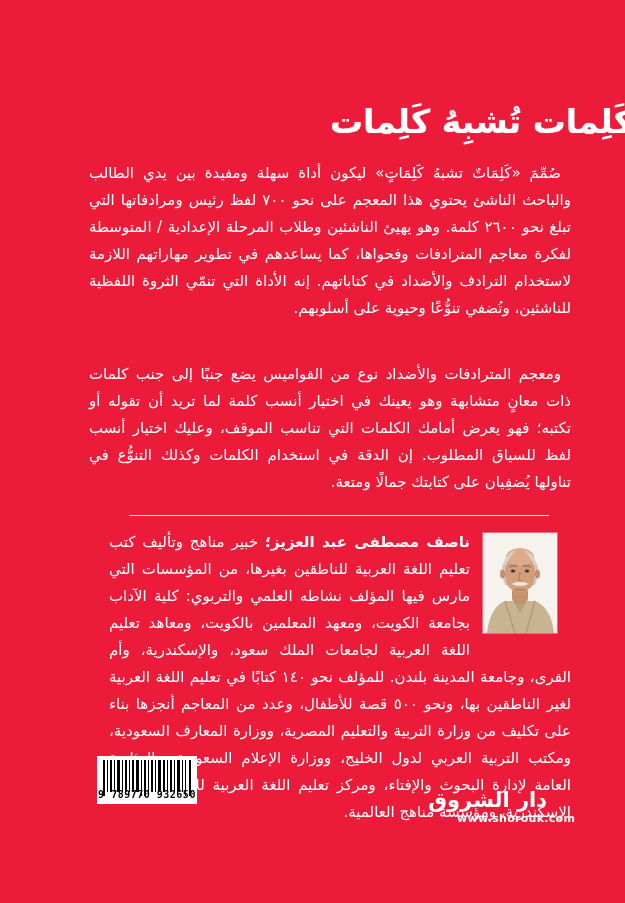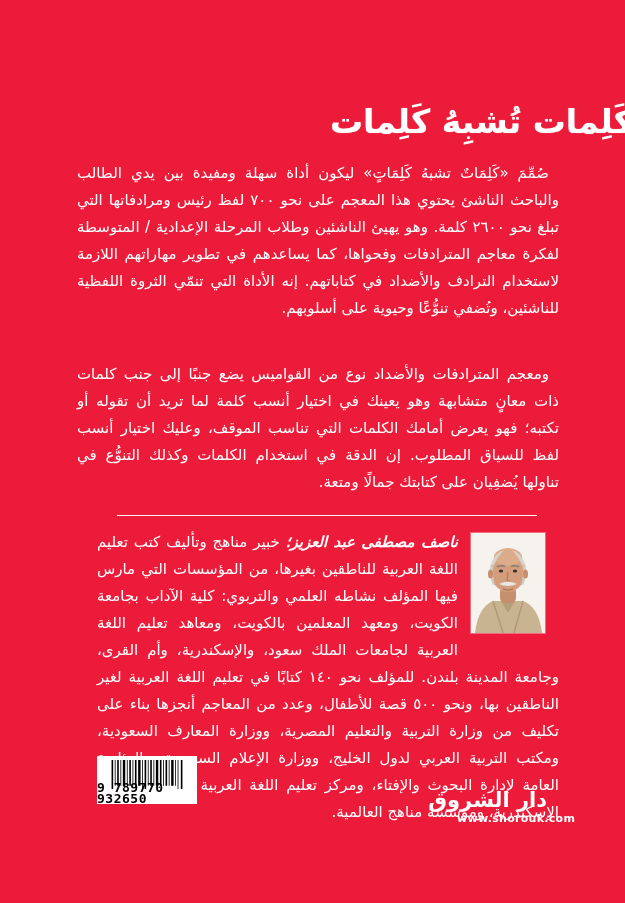--- a/index.html
+++ b/index.html
@@ -23,21 +23,21 @@
     width: 625px;
     font-size: 33px;
     font-weight: bold;
     letter-spacing: 1px;
     margin: 8px;
     text-shadow: 0 0 1px rgba(255,255,255,.6);
   }
   .content {
     position: absolute;
     top: 160px;
-    right: 66px;
+    right: 54px;
     width: 482px;
     direction: rtl;
   }
   .para {
     margin: 0;
     font-size: 15px;
     line-height: 27px;
     text-align: justify;
     text-indent: 10px;
   }
@@ -55,21 +55,20 @@
     font-size: 14px;
     line-height: 24.5px;
     text-align: justify;
   }
   .bio-text-block {
     margin: 0;
     text-indent: 0;
   }
   .author-name {
     font-weight: bold;
-    font-style: italic;
   }
   .photo {
     float: right;
     width: 74px;
     height: 100px;
     margin: 4px 14px 8px 13px;
     background: #f6f4f0;
     box-shadow: 0 0 0 1px rgba(255,255,255,.35);
     overflow: hidden;
   }
@@ -86,21 +85,21 @@
     flex-direction: column;
     align-items: center;
     justify-content: flex-start;
     padding-top: 4px;
     box-sizing: border-box;
   }
   .barcode-number {
     margin-top: -7px;
     background: transparent;
     font-family: "DejaVu Sans Mono", monospace;
-    font-size: 13px;
+    font-size: 10px;
     font-weight: bold;
     color: #000000;
     letter-spacing: 0.5px;
     direction: ltr;
     line-height: 11px;
   }
   
   .publisher {
     position: absolute;
     right: 78px;

